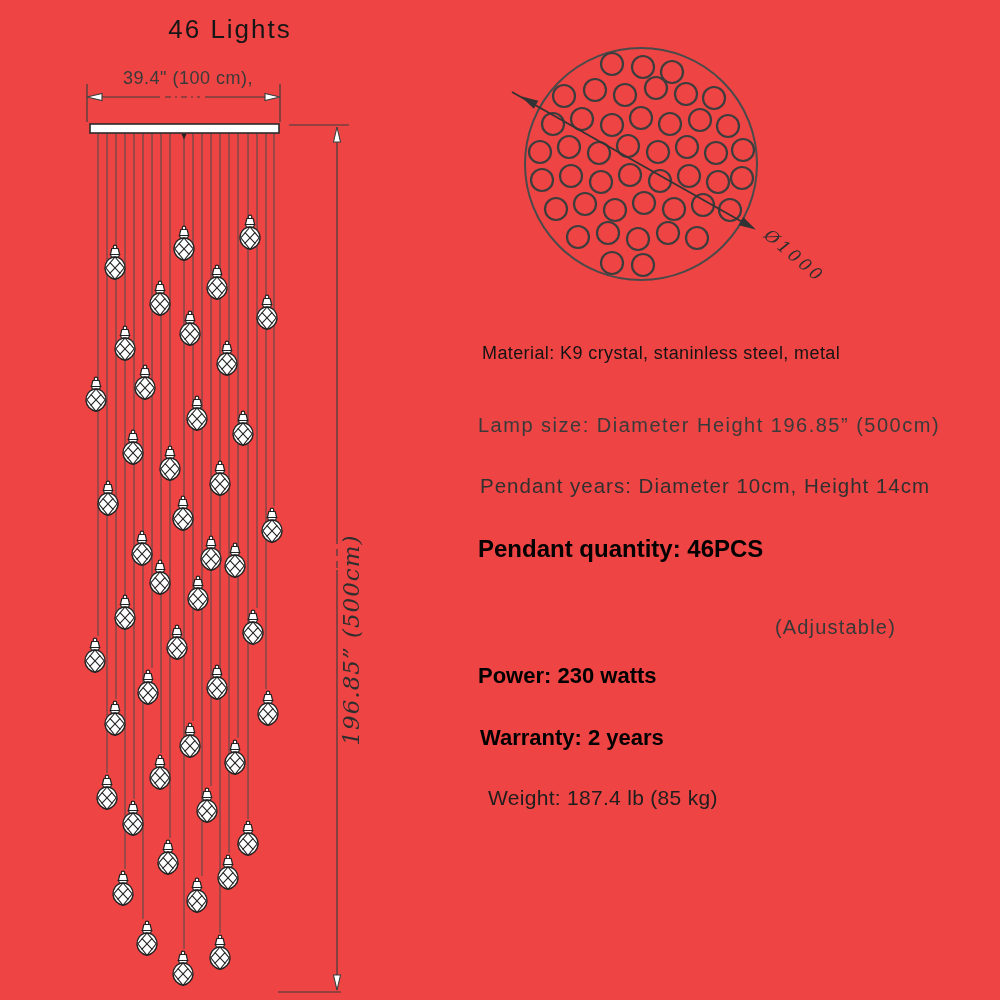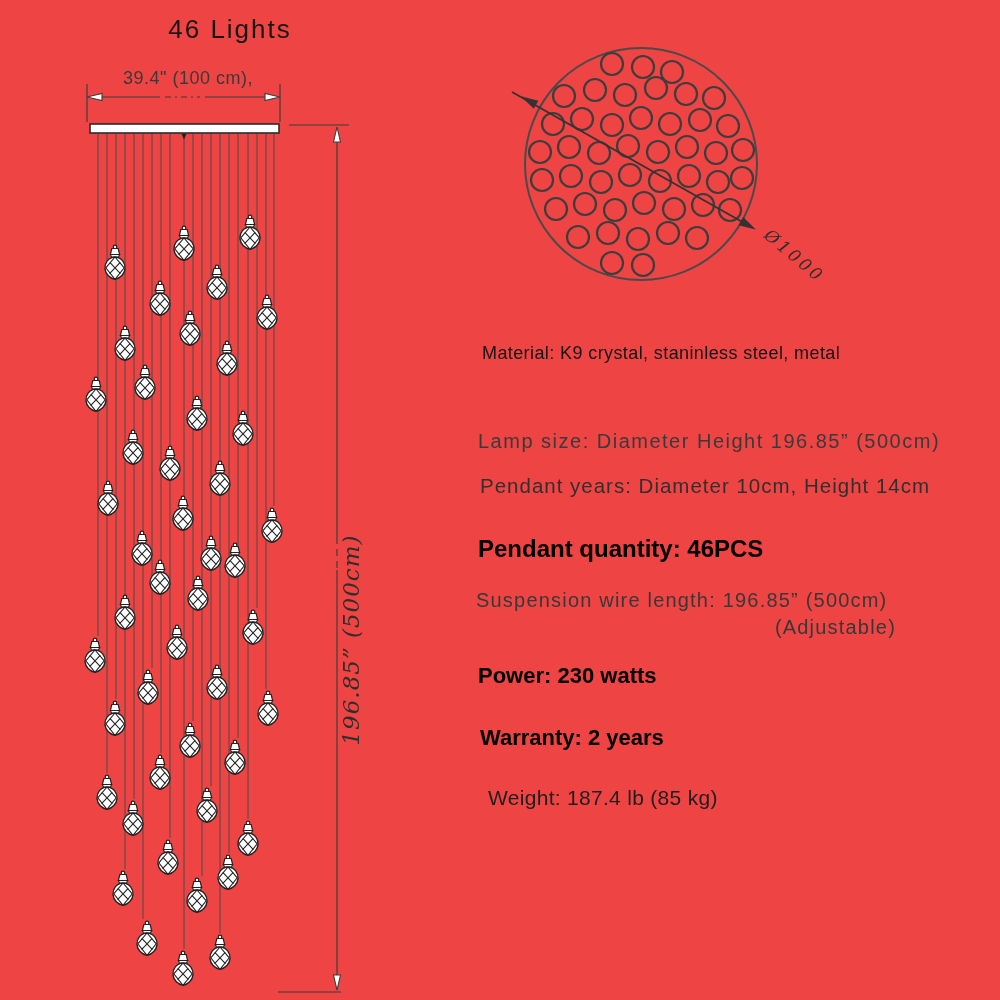--- a/index.html
+++ b/index.html
@@ -7,21 +7,21 @@
     position:relative;width:1000px;height:1000px;background:#ef4444;
     font-family:"Liberation Sans", sans-serif;overflow:hidden;padding-left:7px;
   }
   .abs{position:absolute;}
   #title{
     left:100px;top:14px;width:260px;text-align:center;
     font-size:26px;letter-spacing:2px;color:#161616;
   }
   .spec{white-space:nowrap;}
   #spec-material{left:482px;top:343px;font-size:18px;color:#141414;letter-spacing:.4px;}
-  #spec-lamp-size{left:478px;top:414px;font-size:20px;color:#3a3a3a;letter-spacing:1.5px;margin-top:16px;}
+  #spec-lamp-size{left:478px;top:414px;font-size:20px;color:#3a3a3a;letter-spacing:1.5px;}
   #spec-pendant-size{left:480px;top:474px;font-size:20.5px;color:#303030;letter-spacing:1px;}
   #spec-pendant-qty{left:478px;top:535px;font-size:24px;font-weight:700;color:#000;}
   #spec-susp1{left:476px;top:589px;font-size:20px;color:#383838;letter-spacing:1.2px;}
   #spec-susp2{left:476px;top:616px;width:420px;text-align:right;font-size:20px;color:#383838;letter-spacing:1.2px;}
   #spec-power{left:478px;top:663px;font-size:22px;font-weight:700;color:#000;text-align:center;}
   #spec-warranty{left:480px;top:725px;font-size:22px;font-weight:700;color:#000;}
   #spec-weight{left:488px;top:786px;font-size:21px;color:#1e1e1e;letter-spacing:.3px;}
   svg{position:absolute;overflow:visible;}
   #side-svg{left:60px;top:55px;width:320px;height:945px;}
   #top-svg{left:495px;top:15px;width:345px;height:290px;}
@@ -198,19 +198,18 @@
       <polygon points="524,98 533.6,107.4 537,101.3"></polygon>
       <polygon points="753,228 740,224.6 743.4,218.5"></polygon>
     </g>
     <text class="hand" transform="translate(763,237) rotate(40)" font-size="17" letter-spacing="3" fill="#2e2e2e">Ø1000</text>
   </svg>
 
   <div id="spec-material" class="abs spec">Material: K9 crystal, staninless steel, metal</div>
   <div id="spec-lamp-size" class="abs spec">Lamp size: Diameter Height 196.85” (500cm)</div>
   <div id="spec-pendant-size" class="abs spec">Pendant years: Diameter 10cm, Height 14cm</div>
   <div id="spec-pendant-qty" class="abs spec">Pendant quantity: 46PCS</div>
-  <div id="spec-susp1" class="abs spec">Suspension wire length: 196.85” (500cm)</div>
   <div id="spec-susp2" class="abs spec">(Adjustable)</div>
   <div id="spec-power" class="abs spec">Power: 230 watts</div>
   <div id="spec-warranty" class="abs spec">Warranty: 2 years</div>
   <div id="spec-weight" class="abs spec">Weight: 187.4 lb (85 kg)</div>
 
 </div>
 
 </body></html>

